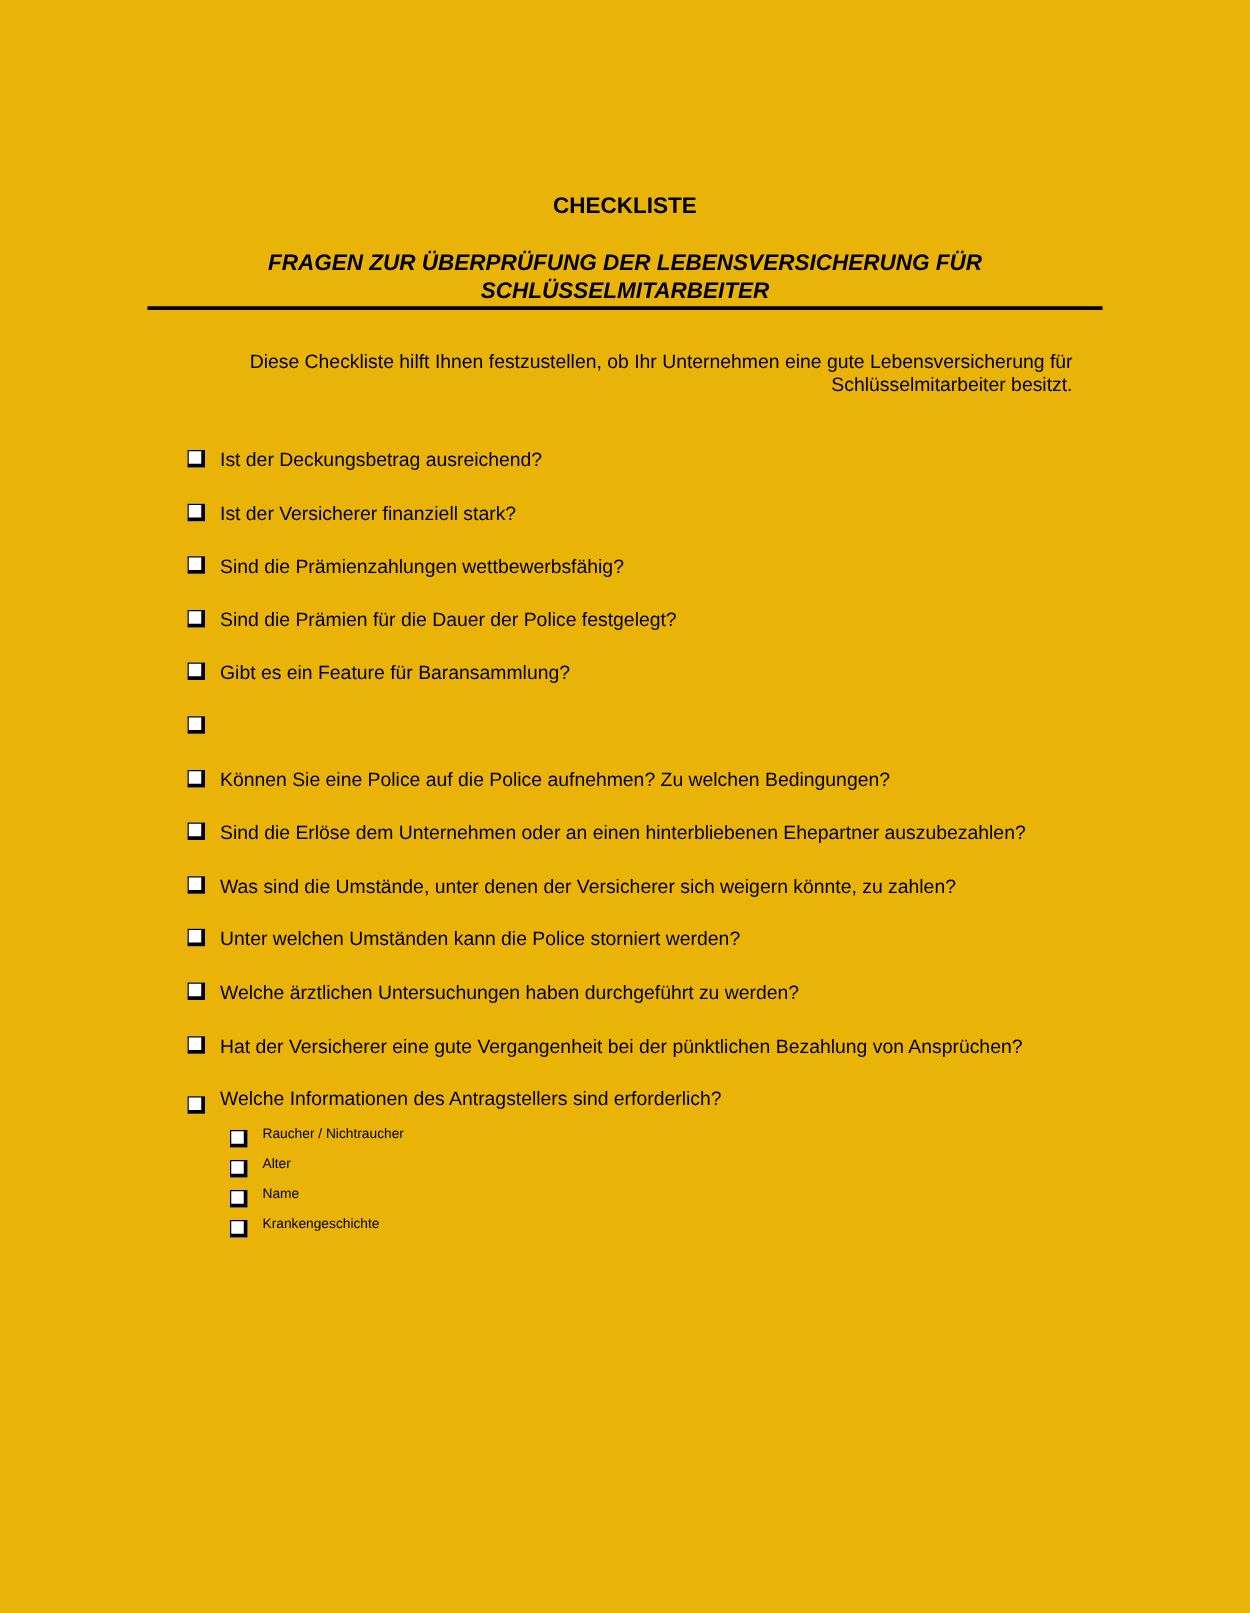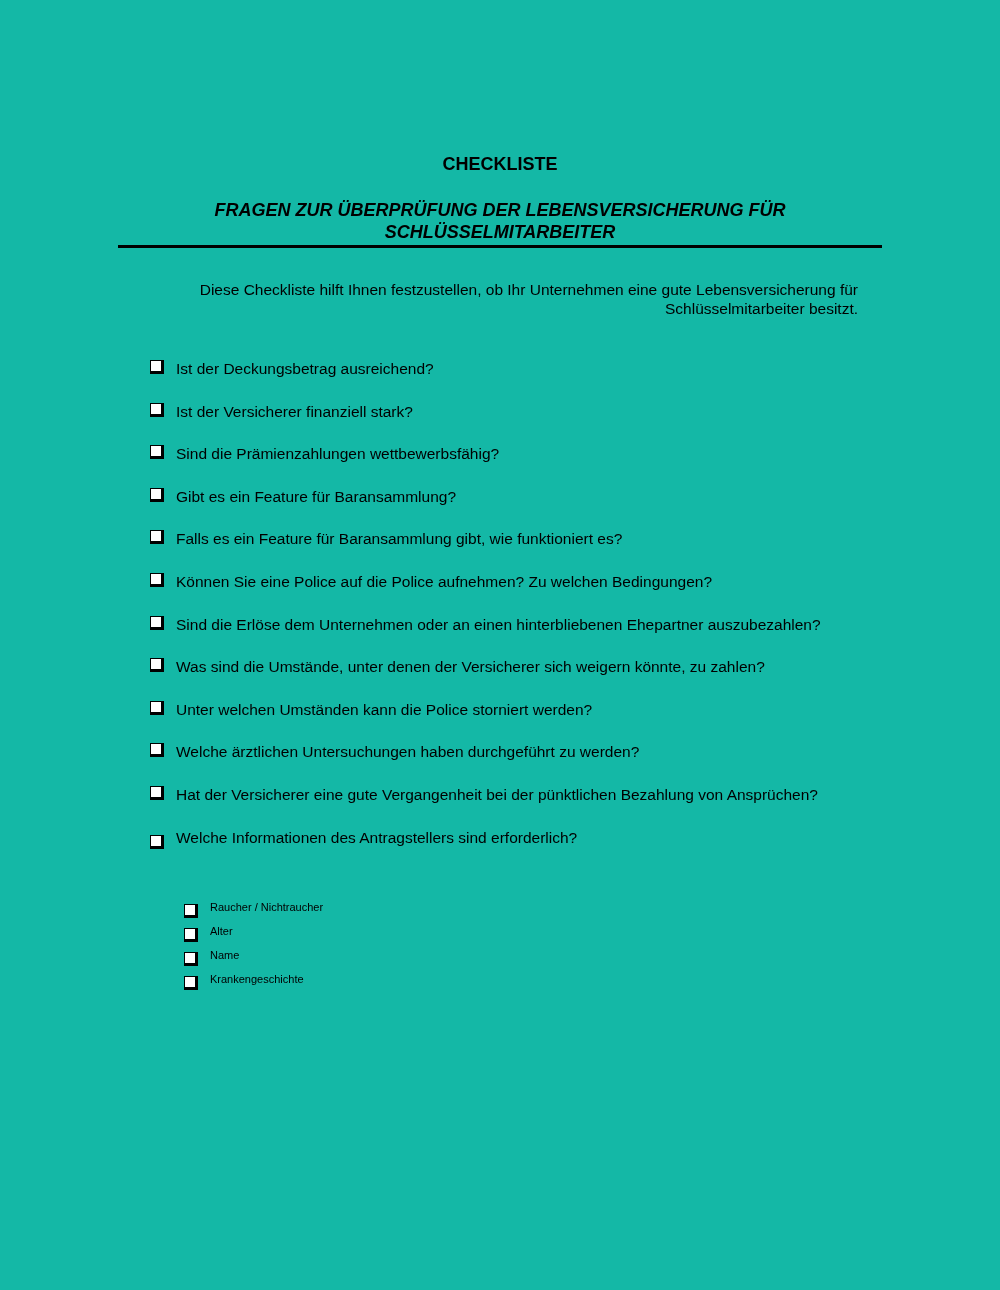--- a/index.html
+++ b/index.html
@@ -13,21 +13,21 @@
       position: relative;
       font-family: "Liberation Sans", sans-serif;
       color: #000000;
       overflow: hidden;
     }
     .page {
       position: absolute;
       left: 0; top: 0;
       width: 1000px;
       height: 1290px;
-      background: #14b8a6;
+      background: #eab308;
     }
     .title {
       position: absolute;
       left: 118px;
       width: 764px;
       text-align: center;
       font-weight: bold;
       font-size: 18px;
       line-height: 22px;
       letter-spacing: 0px;
@@ -125,25 +125,28 @@
     <li class="item">
       <span class="cb"></span>
       <span>Ist der Versicherer finanziell stark?</span>
     </li>
     <li class="item">
       <span class="cb"></span>
       <span>Sind die Prämienzahlungen wettbewerbsfähig?</span>
     </li>
     <li class="item">
       <span class="cb"></span>
+      <span>Sind die Prämien für die Dauer der Police festgelegt?</span>
+    </li>
+    <li class="item">
+      <span class="cb"></span>
       <span>Gibt es ein Feature für Baransammlung?</span>
     </li>
     <li class="item">
       <span class="cb"></span>
-      <span>Falls es ein Feature für Baransammlung gibt, wie funktioniert es?</span>
     </li>
     <li class="item">
       <span class="cb"></span>
       <span>Können Sie eine Police auf die Police aufnehmen? Zu welchen Bedingungen?</span>
     </li>
     <li class="item">
       <span class="cb"></span>
       <span>Sind die Erlöse dem Unternehmen oder an einen hinterbliebenen Ehepartner auszubezahlen?</span>
     </li>
     <li class="item">

